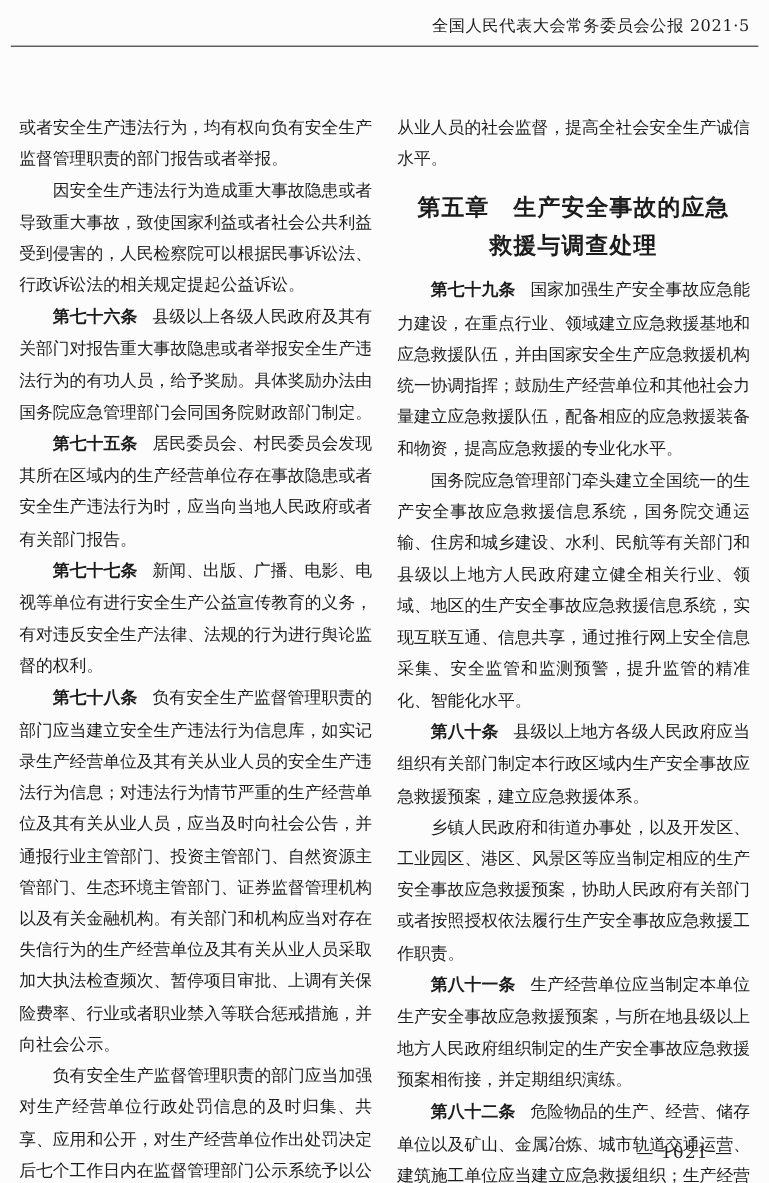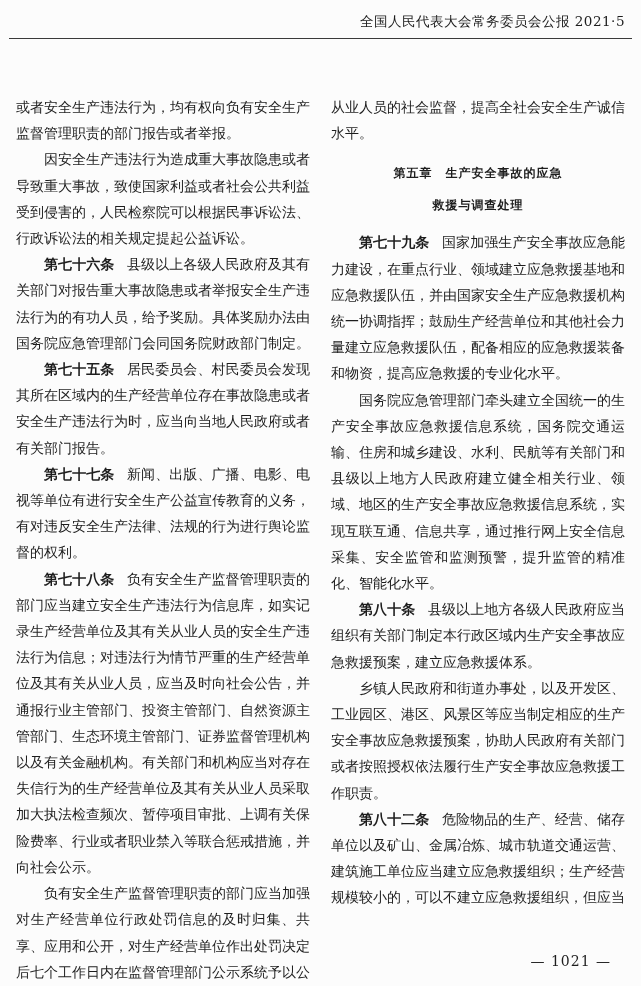--- a/index.html
+++ b/index.html
@@ -37,28 +37,28 @@
   .col p {
     font-size: 14px;
     line-height: 26.2px;
     text-align: justify;
     text-justify: inter-ideograph;
     text-indent: 2em;
   }
   .col p.no-indent { text-indent: 0; }
   .term {
     font-weight: 700;
-    font-family: Liberation Sans, sans-serif;
+    font-family: Liberation Mono, monospace;
     margin-right: 0.9em;
   }
   .term:empty { display: none; }
   .chapter-heading {
     font-family: "DejaVu Sans", "Liberation Sans", sans-serif;
     font-weight: 700;
-    font-size: 12px;
+    font-size: 19px;
     line-height: 32px;
     text-align: center;
     margin: 11px 0 8px 0;
     letter-spacing: 1px;
   }
   .page-footer {
     position: absolute;
     right: 30px;
     bottom: 17px;
     font-size: 14px;
@@ -92,20 +92,21 @@
 
       <div class="chapter-heading">
         <div>第五章　生产安全事故的应急</div>
         <div>救援与调查处理</div>
       </div>
 
       <p><span class="term">第七十九条</span><span>国家加强生产安全事故应急能力建设，在重点行业、领域建立应急救援基地和应急救援队伍，并由国家安全生产应急救援机构统一协调指挥；鼓励生产经营单位和其他社会力量建立应急救援队伍，配备相应的应急救援装备和物资，提高应急救援的专业化水平。</span></p>
       <p><span>国务院应急管理部门牵头建立全国统一的生产安全事故应急救援信息系统，国务院交通运输、住房和城乡建设、水利、民航等有关部门和县级以上地方人民政府建立健全相关行业、领域、地区的生产安全事故应急救援信息系统，实现互联互通、信息共享，通过推行网上安全信息采集、安全监管和监测预警，提升监管的精准化、智能化水平。</span></p>
       <p><span class="term">第八十条</span><span>县级以上地方各级人民政府应当组织有关部门制定本行政区域内生产安全事故应急救援预案，建立应急救援体系。</span></p>
       <p><span>乡镇人民政府和街道办事处，以及开发区、工业园区、港区、风景区等应当制定相应的生产安全事故应急救援预案，协助人民政府有关部门或者按照授权依法履行生产安全事故应急救援工作职责。</span></p>
+      <p><span class="term">第八十一条</span><span>生产经营单位应当制定本单位生产安全事故应急救援预案，与所在地县级以上地方人民政府组织制定的生产安全事故应急救援预案相衔接，并定期组织演练。</span></p>
       <p><span class="term">第八十二条</span><span>危险物品的生产、经营、储存单位以及矿山、金属冶炼、城市轨道交通运营、建筑施工单位应当建立应急救援组织；生产经营规模较小的，可以不建立应急救援组织，但应当</span></p>
     </div>
 
   </div>
 
   <div class="page-footer">
     <span>— 1021 —</span>
   </div>
 
 </div>

